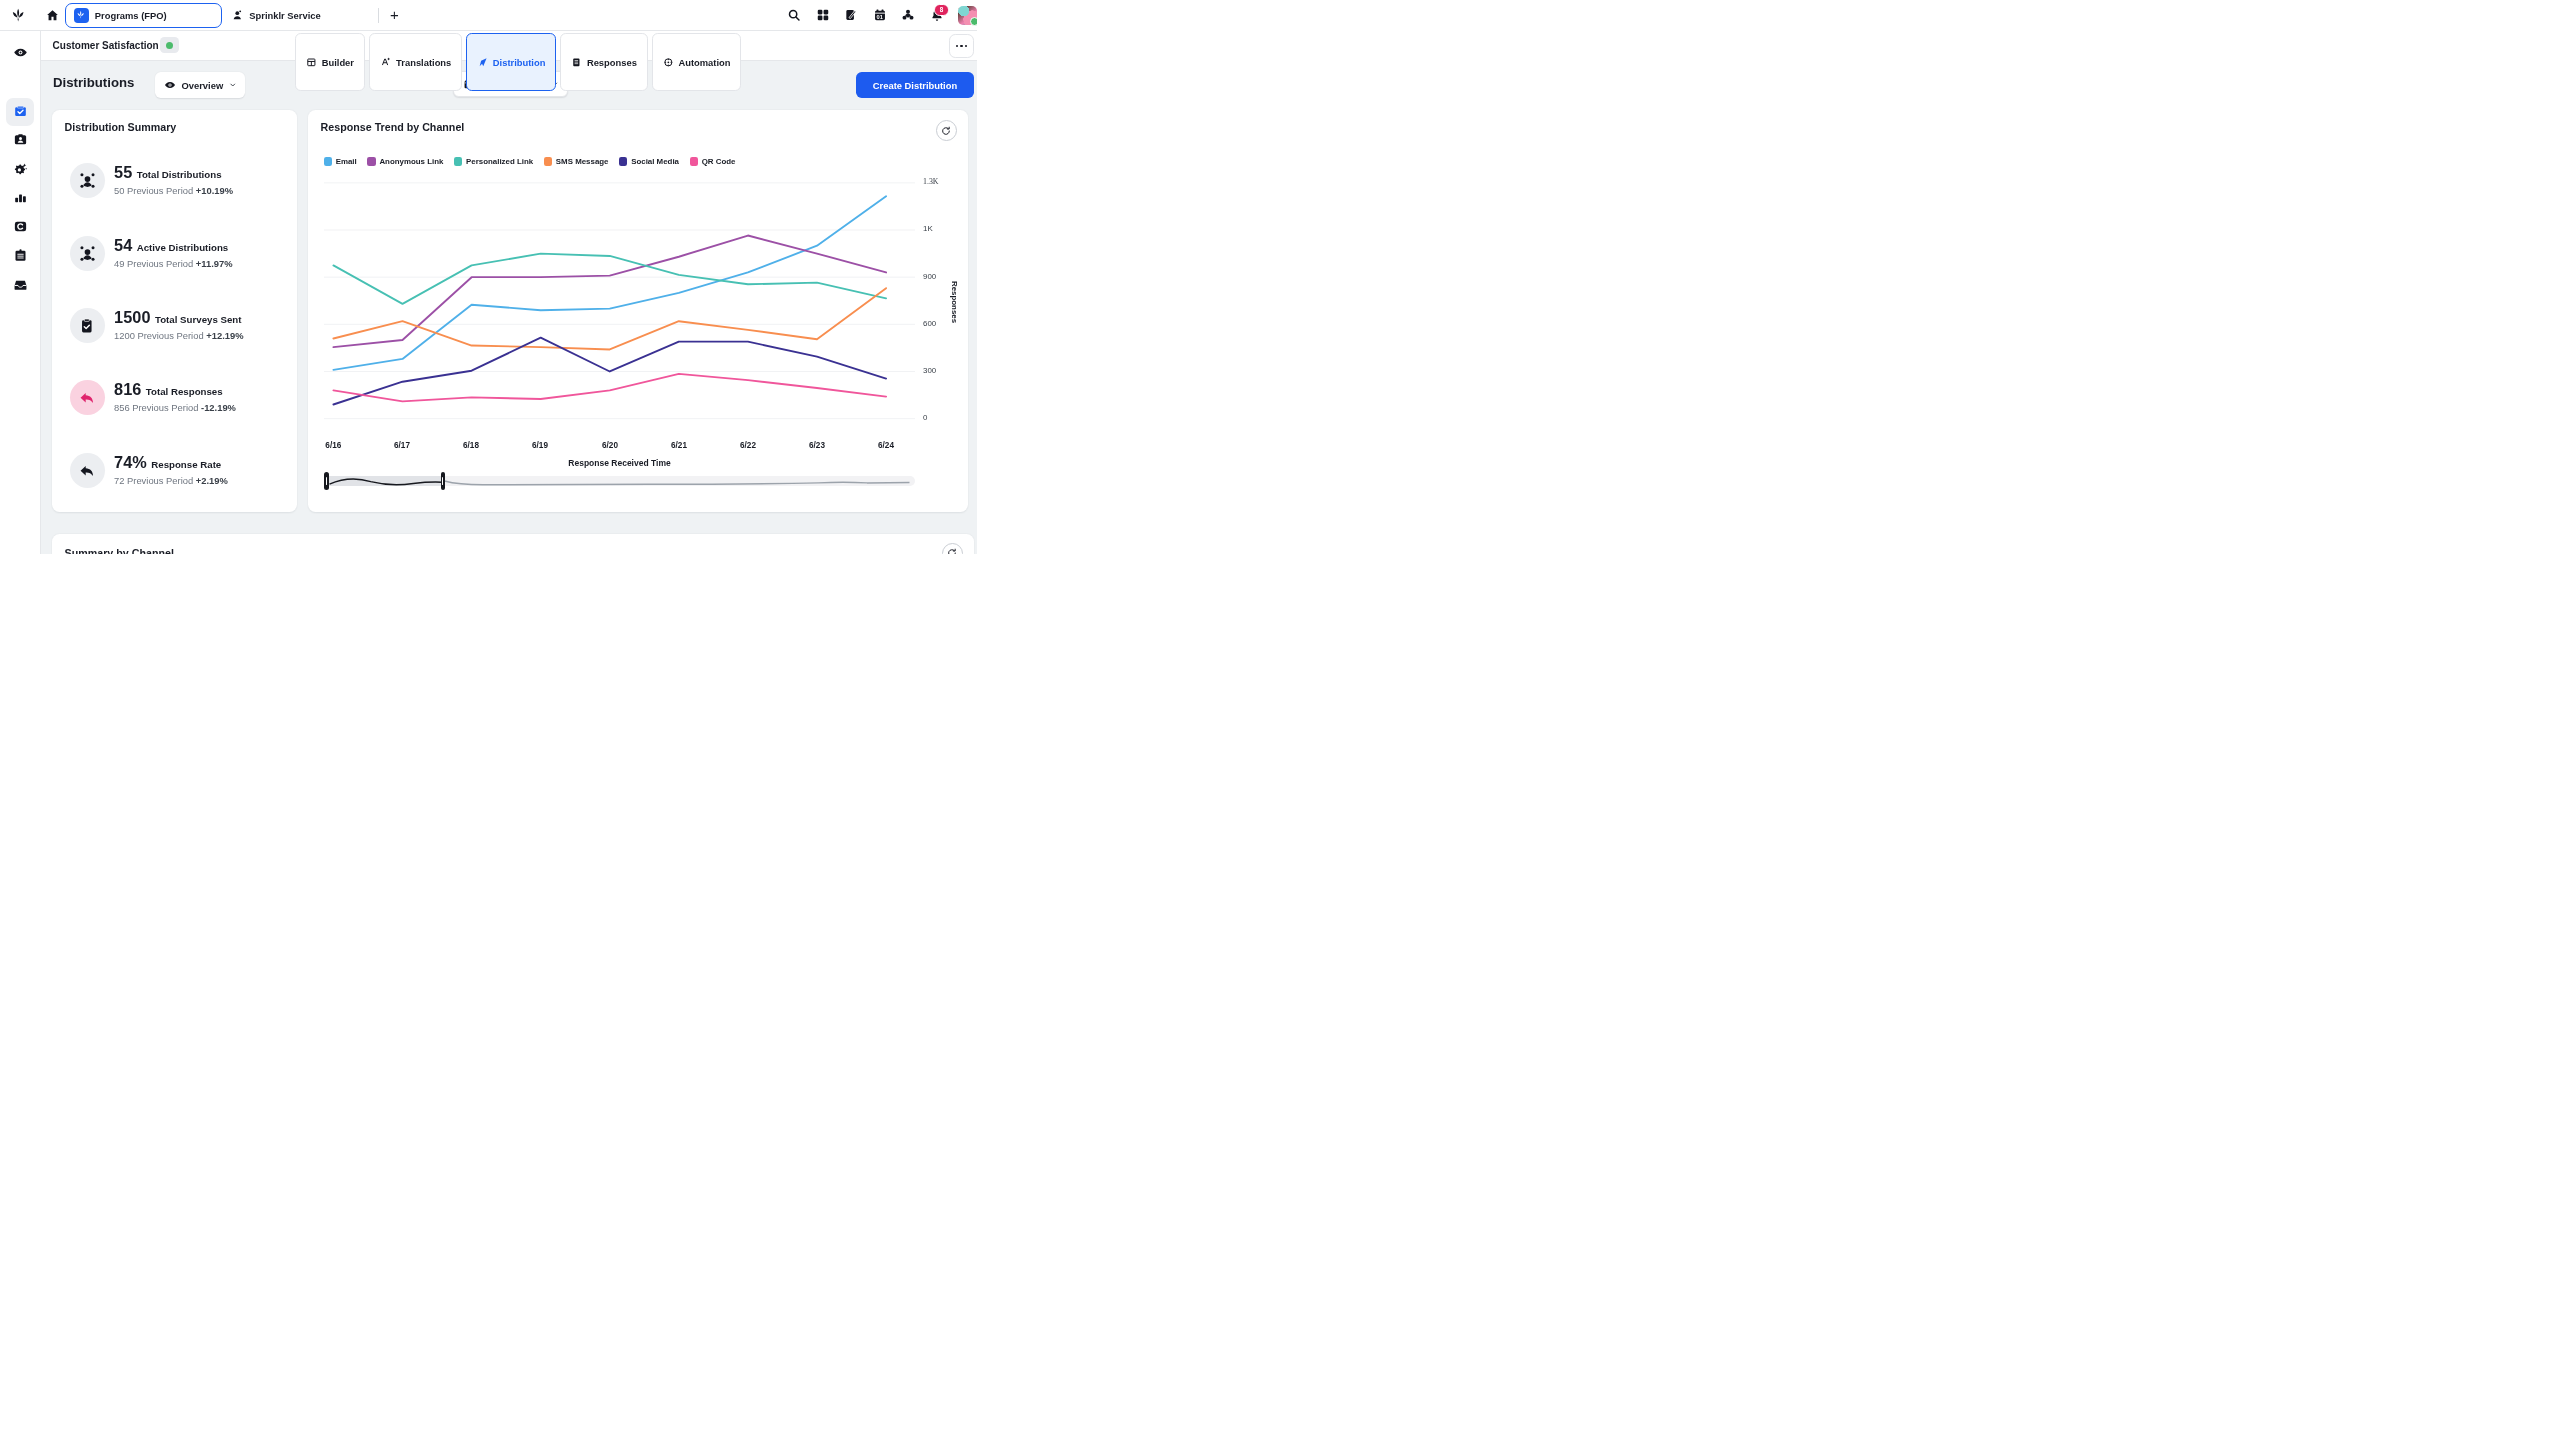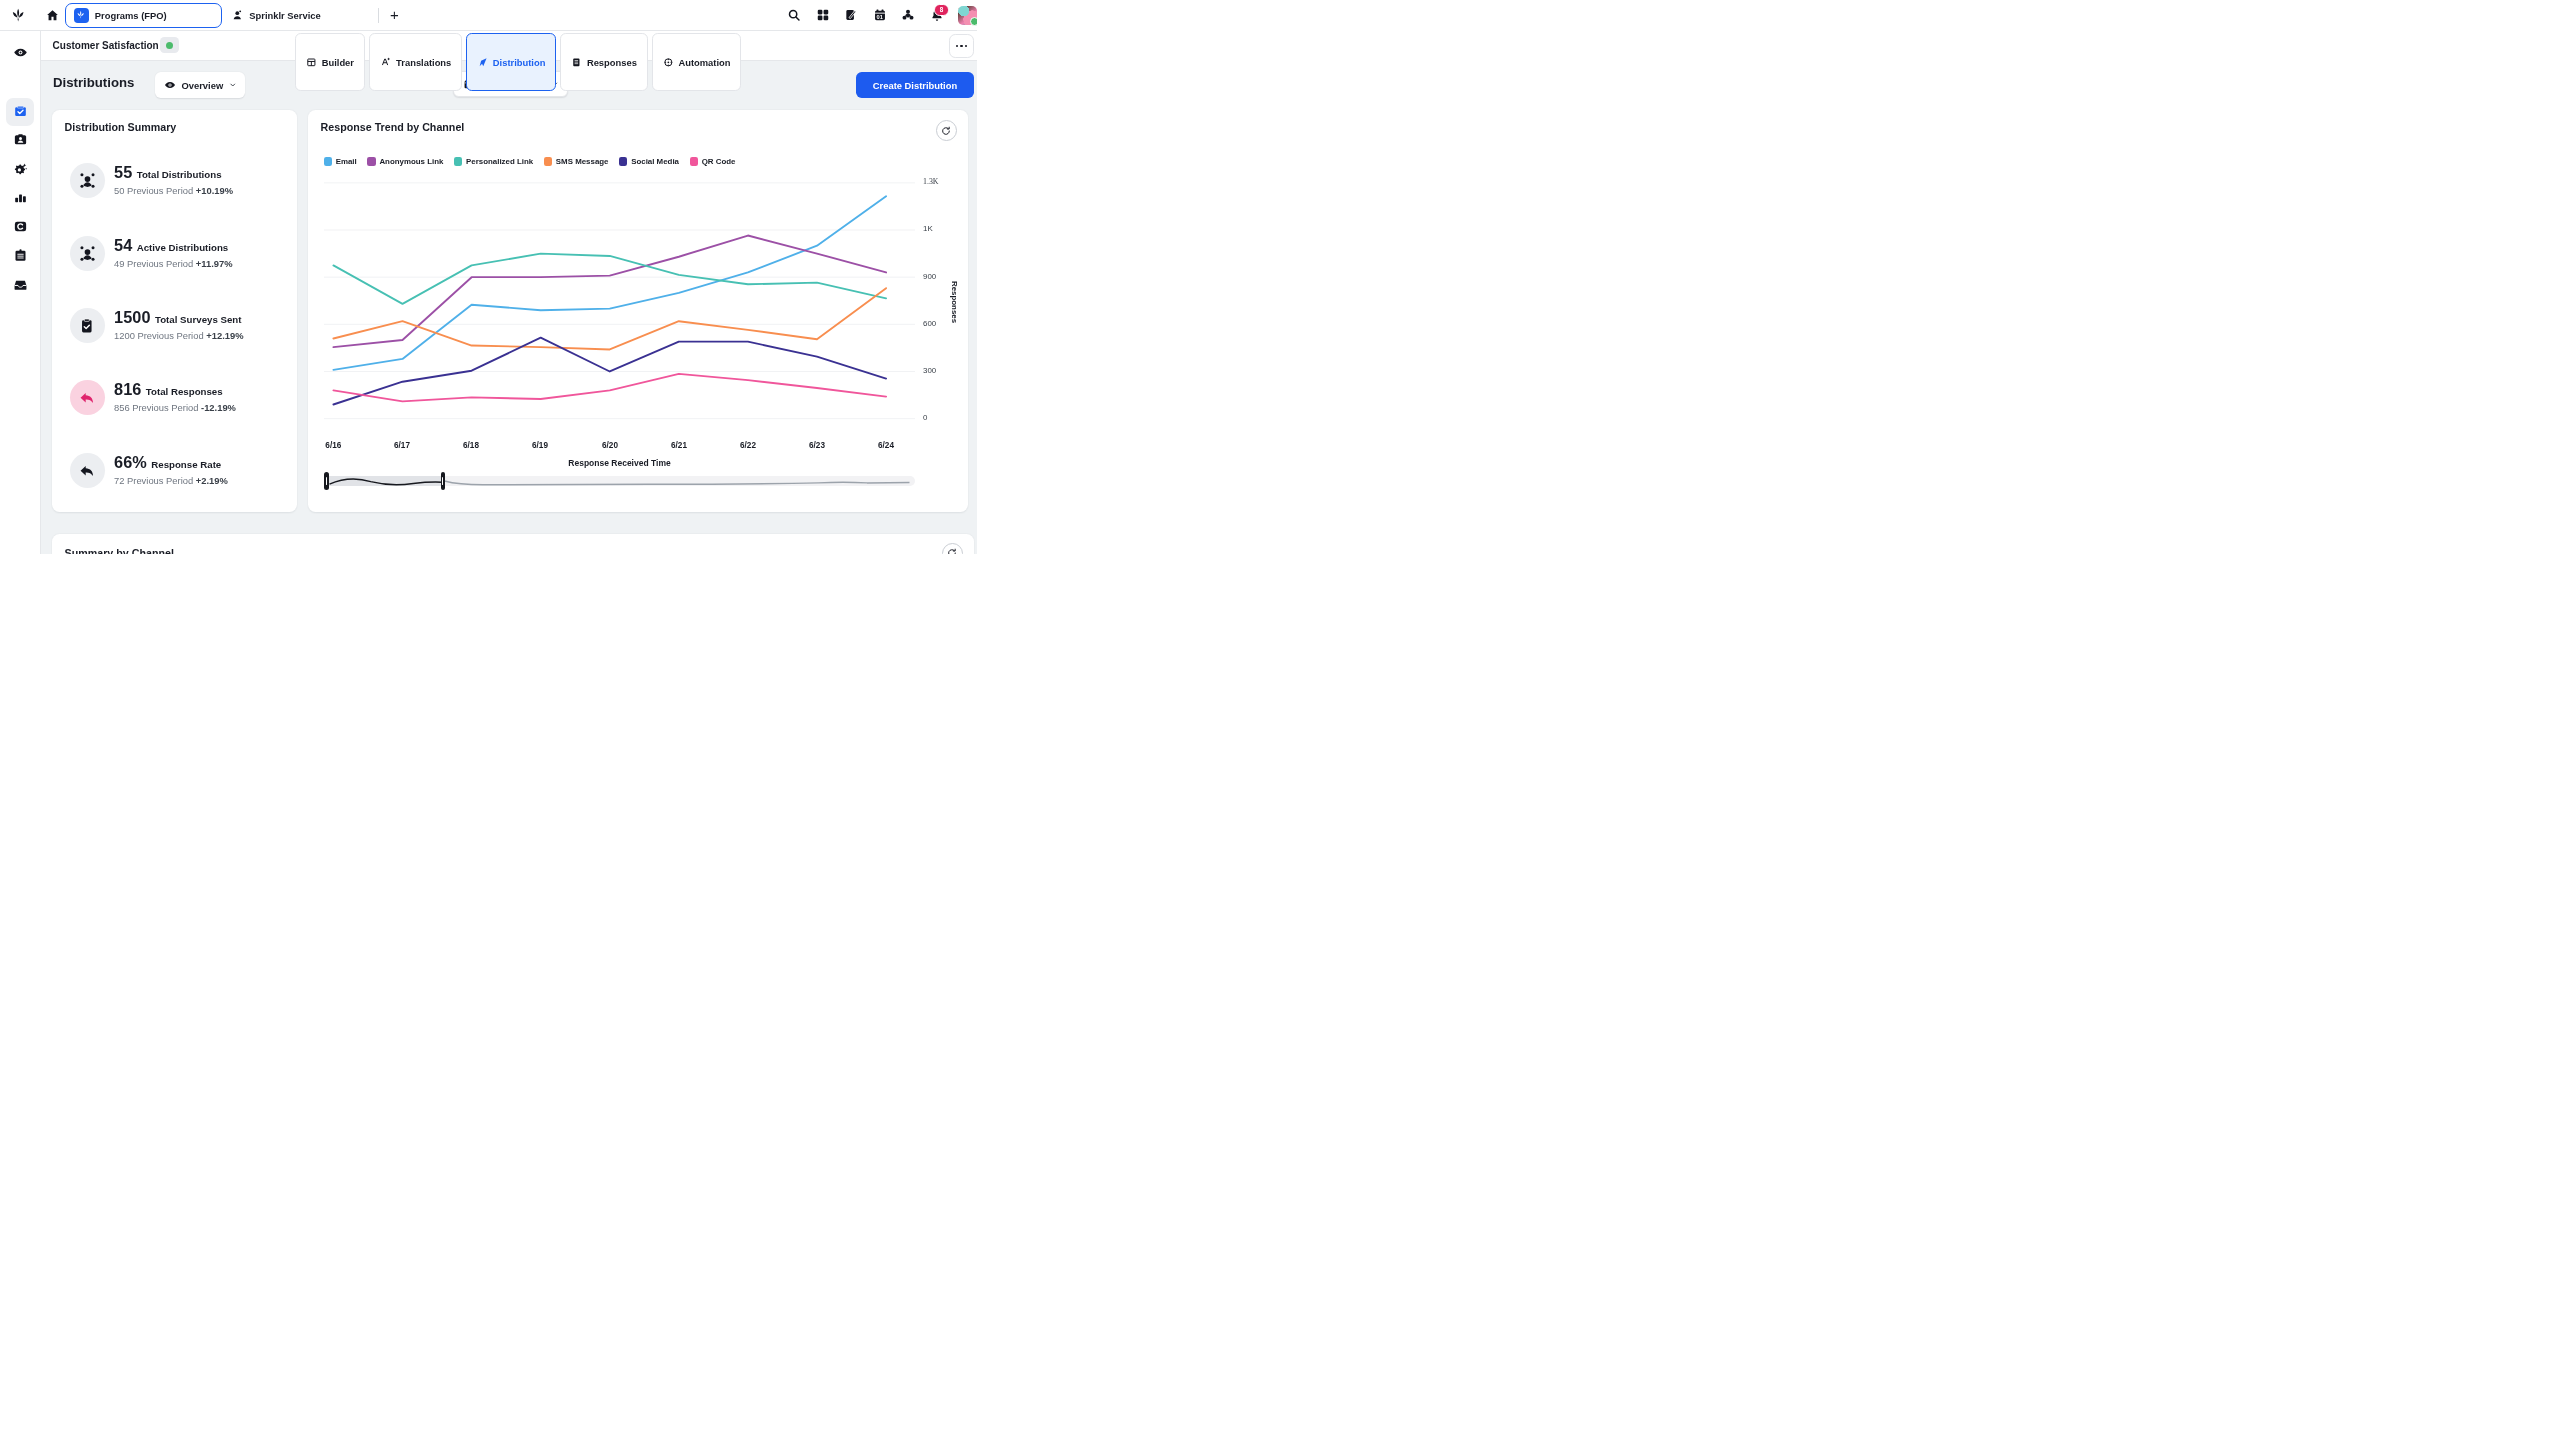--- a/index.html
+++ b/index.html
@@ -383,21 +383,21 @@
       </div>
     </div>
 
     <div class="sum-item" style="top:343px;">
       <span class="sum-icon">
         <svg width="17.6" height="17.6" viewBox="0 0 24 24" fill="#14161F">
             <path d="M10.5 5.5L3.5 12l7 6.3v-4.1c4.6-.2 7.6 1.3 9.9 4.8.2-6.3-3.6-10.4-9.9-10.6z"></path>
           </svg>
       </span>
       <div>
-        <div class="sum-l1"><span class="big">66%</span><span>Response Rate</span></div>
+        <div class="sum-l1"><span class="big">74%</span><span>Response Rate</span></div>
         <div class="sum-l2"><span>72 Previous Period</span> <span class="delta">+2.19%</span></div>
       </div>
     </div>
   </div>
 
   <div class="card" style="left:308px;top:110px;width:660px;height:402px;">
     <div class="card-title">Response Trend by Channel</div>
     <div class="refresh-btn" style="right:11.3px;top:10px;">
       <svg width="10" height="10" viewBox="0 0 24 24" fill="none" stroke="#14161F" stroke-width="2.3" stroke-linecap="round">
           <path d="M20 12a8 8 0 1 1-2.7-6"></path>

